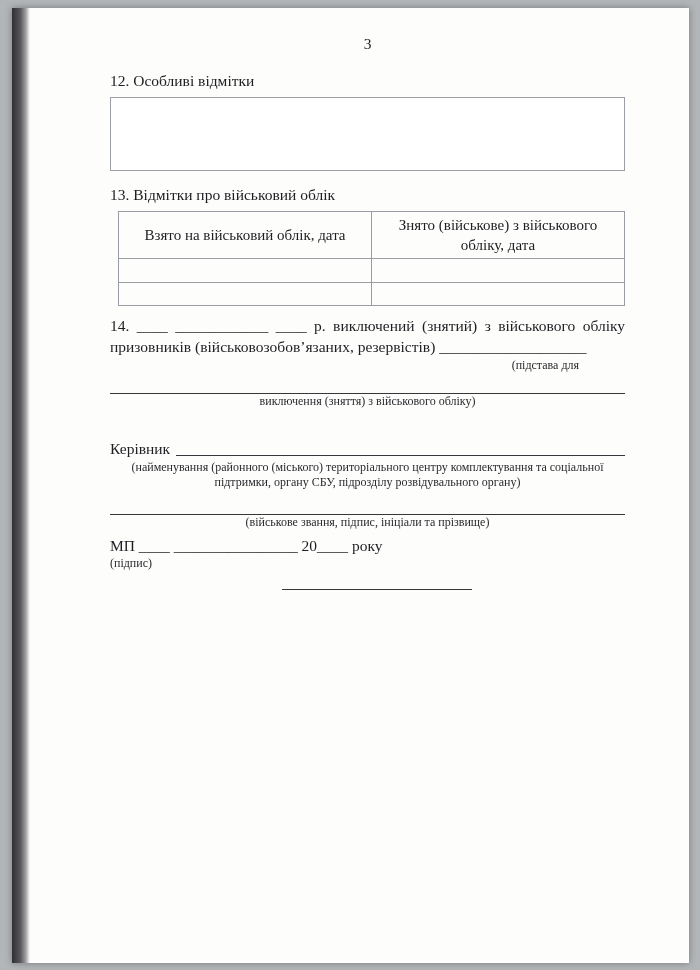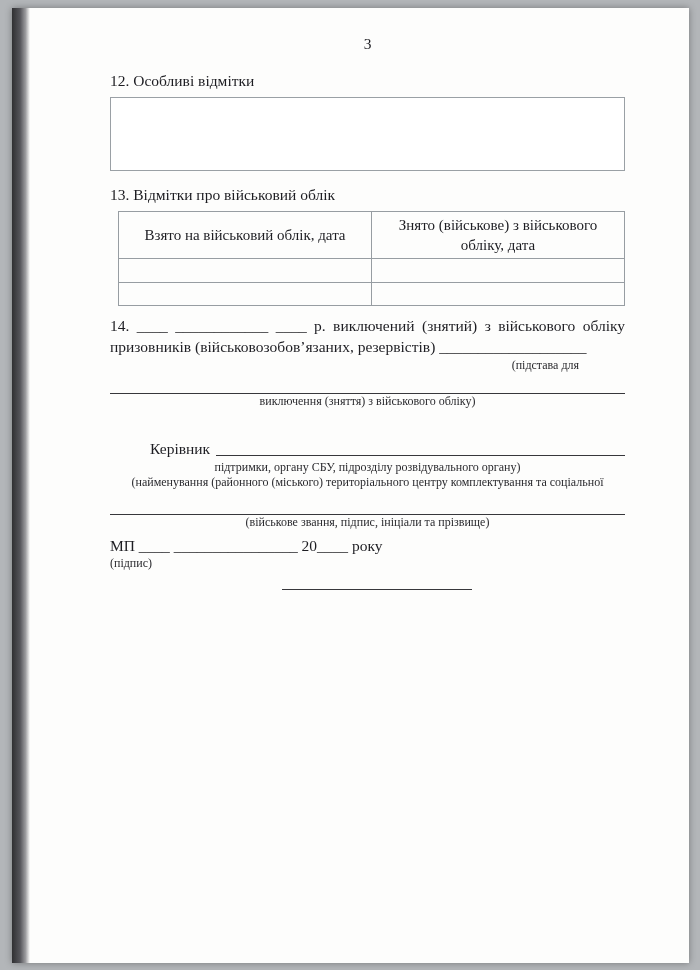--- a/index.html
+++ b/index.html
@@ -70,21 +70,20 @@
   .cap-right{ text-align:right; padding-right:46px; margin-top:0; }
   .cap-center{ text-align:center; }
   .rule{
     border-bottom:1px solid #37373b;
     height:14px;
   }
   .rule-full{ margin-top:6px; }
   .flexline{
     display:flex;
     align-items:flex-end;
-    margin-left:40px;
   }
   .flexline .fill{
     flex:1;
     border-bottom:1px solid #37373b;
     height:1px;
     margin-bottom:4px;
     margin-left:6px;
   }
   .kerivnyk-block{ margin-top:30px; } .mt10{margin-top:10px;}
   .mp-line{ margin-top:6px; }
@@ -134,22 +133,22 @@
       <div class="cap cap-right">(підстава для</div>
 
       <div class="rule rule-full"></div>
       <div class="cap cap-center">виключення (зняття) з військового обліку)</div>
 
       <div class="kerivnyk-block">
         <div class="flexline">
           <span>Керівник</span>
           <span class="fill"></span>
         </div>
+        <div class="cap cap-center">(найменування (районного (міського) територіального центру комплектування та соціальної</div>
         <div class="cap cap-center">підтримки, органу СБУ, підрозділу розвідувального органу)</div>
-        <div class="cap cap-center">(найменування (районного (міського) територіального центру комплектування та соціальної</div>
       </div>
 
       <div class="rule mt10"></div>
       <div class="cap cap-center">(військове звання, підпис, ініціали та прізвище)</div>
 
       <div class="mp-line">МП  ____  ________________ 20____ року</div>
 
       <div class="cap cap-pidpys">(підпис)</div>
 
       <div class="rule-short"></div>

